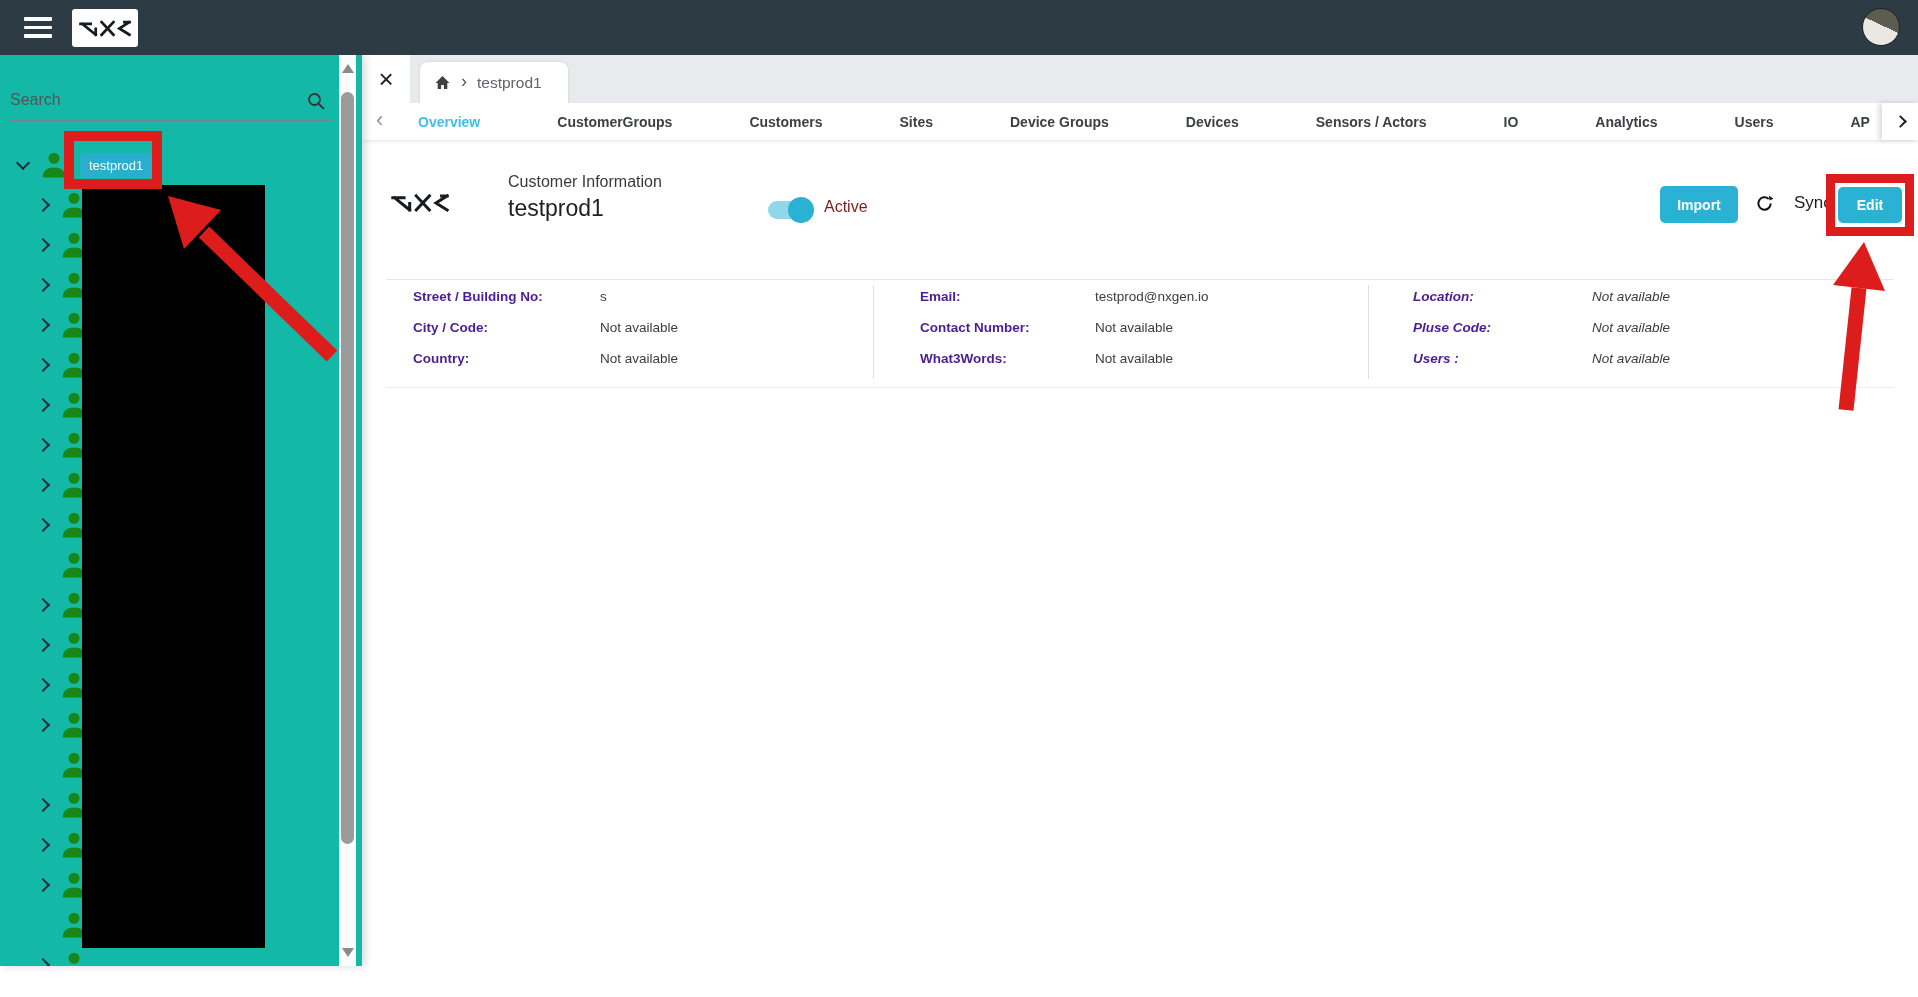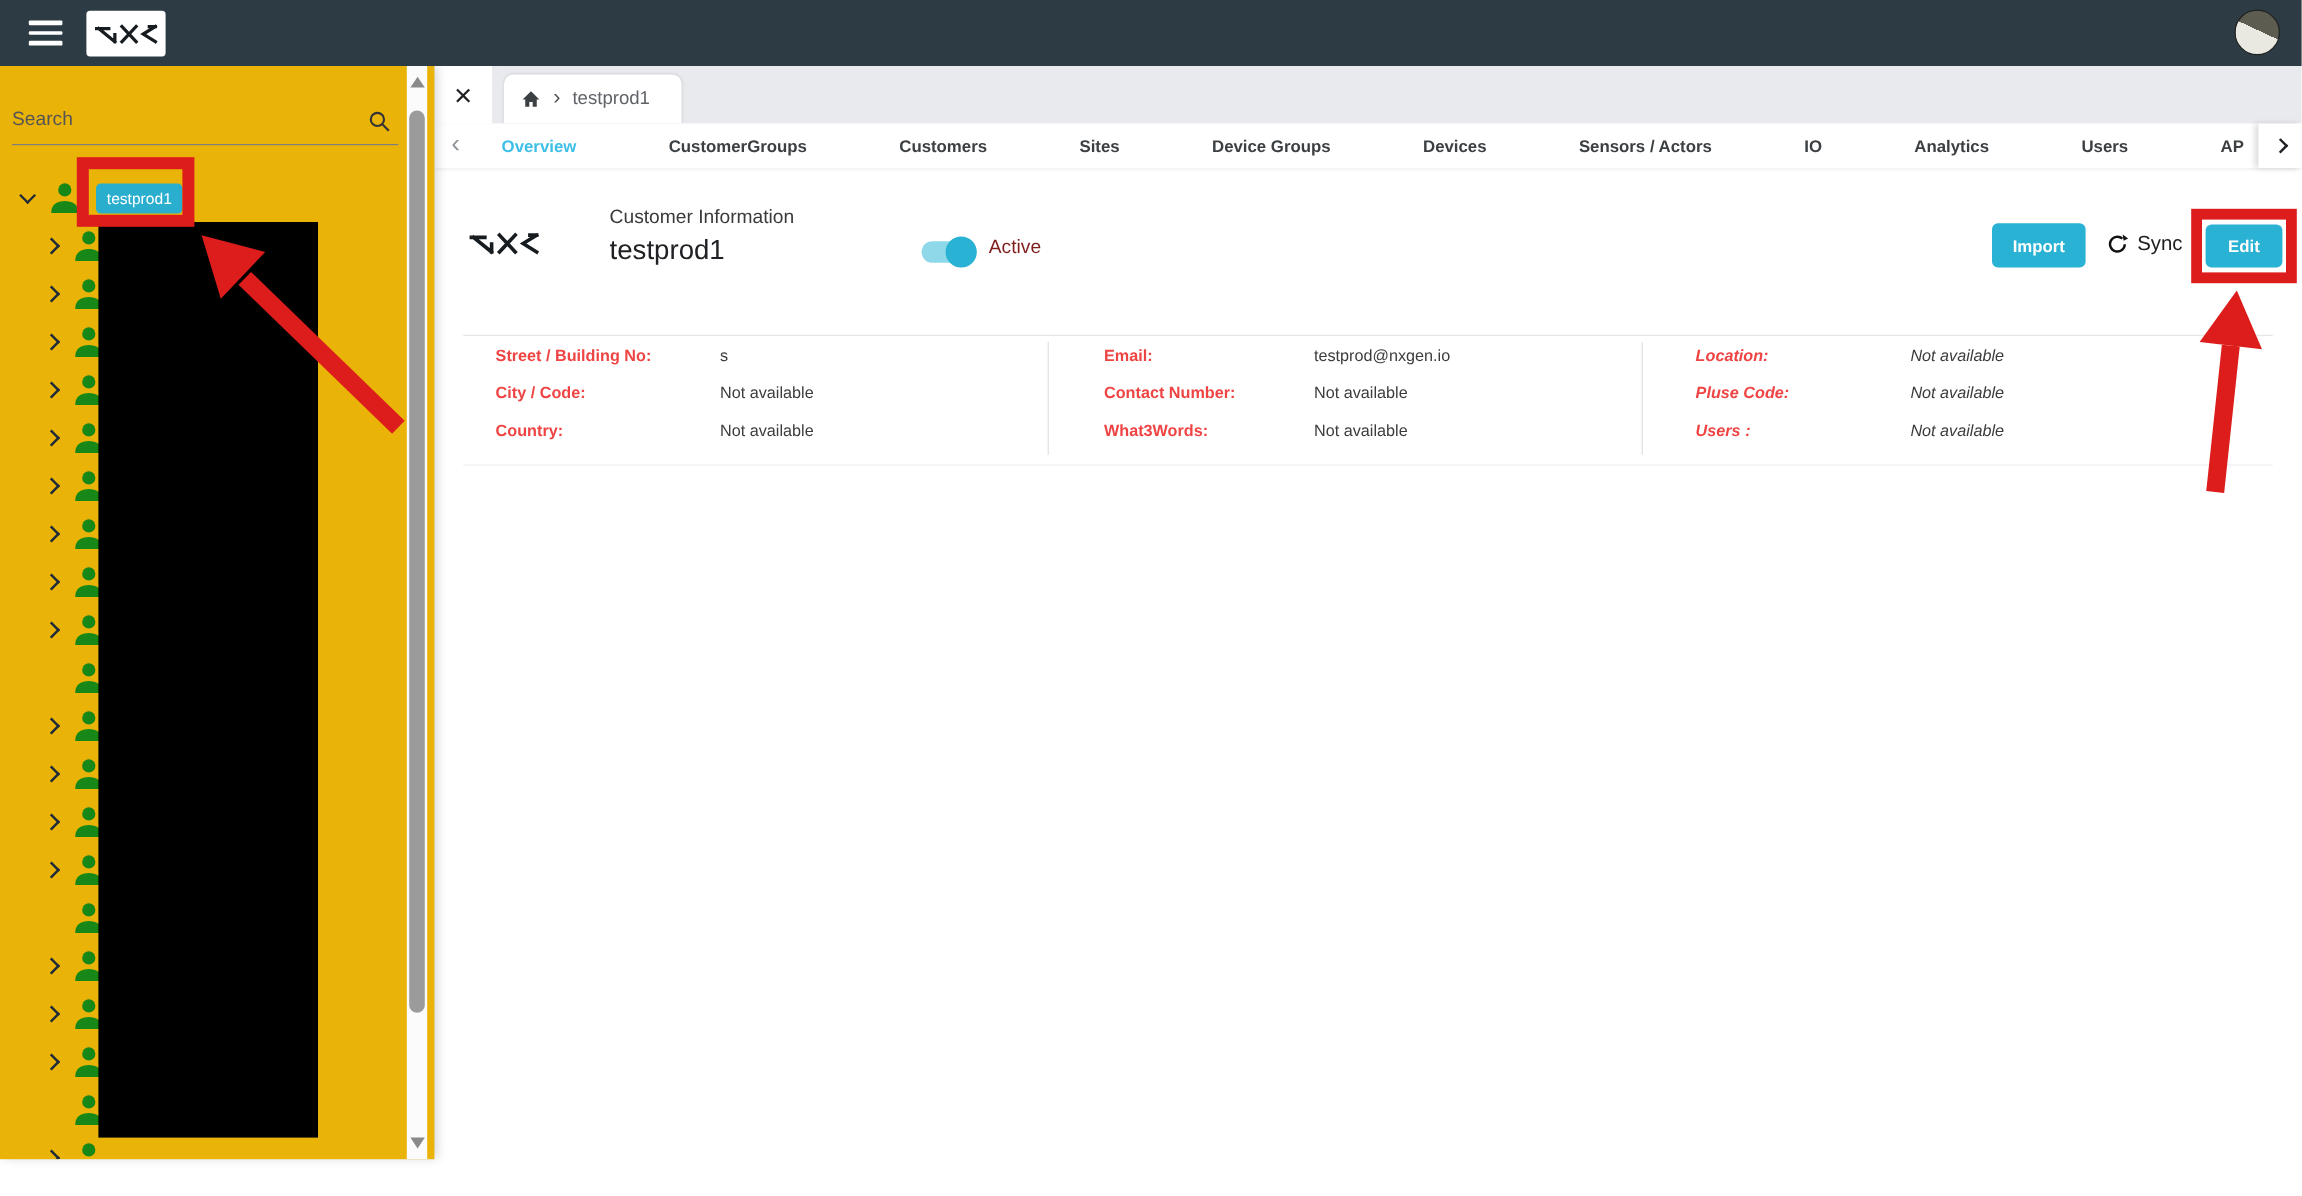--- a/index.html
+++ b/index.html
@@ -12,21 +12,21 @@
   .hamburger { position:absolute; left:24px; top:17px; width:28px; height:21px; cursor:pointer; }
   .hamburger span { display:block; height:3.5px; background:#fff; margin-bottom:5px; border-radius:1px; }
   .logo-box { position:absolute; left:72px; top:9px; width:66px; height:38px; background:#fff; border-radius:3px;
               display:flex; align-items:center; justify-content:center; }
   .avatar { position:absolute; right:18px; top:8px; width:38px; height:38px; border-radius:50%;
             background:linear-gradient(205deg,#5c5c50 46%,#e9e9e1 46%); border:1px solid #222; }
 
   .nxg-glyphs { stroke:#171c20; stroke-width:3.2; fill:none; stroke-linecap:square; }
 
   
-  .sidebar { position:absolute; left:0; top:55px; width:362px; height:911px; background:#eab308;
+  .sidebar { position:absolute; left:0; top:55px; width:362px; height:911px; background:#14b8a6;
              box-shadow:3px 0 8px rgba(0,0,0,.16); z-index:2; overflow:hidden; }
   .search-row { position:absolute; left:10px; top:28px; width:322px; height:38px; border-bottom:1px solid #7e7e7e; }
   .search-input { border:none; outline:none; width:270px; font-size:16px; color:#444; padding-top:8px;
                   font-family:"Liberation Sans", sans-serif; background:transparent; }
   .search-input::placeholder { color:#555; opacity:1; }
   .search-icon { position:absolute; right:6px; top:8px; }
 
   .tree { position:absolute; left:0; top:90px; width:336px; height:821px; overflow:hidden; }
   .tree-row { height:40px; display:flex; align-items:center; gap:11px; cursor:pointer; }
   .tree-row.root  { padding-left:18px; }
@@ -77,32 +77,32 @@
   .page-title { position:absolute; left:146px; top:140px; font-size:23px; color:#202124; }
   .toggle { position:absolute; left:406px; top:146px; width:42px; height:18px; background:#8ed8e9;
             border-radius:9px; cursor:pointer; }
   .toggle-knob { position:absolute; right:-4px; top:-4px; width:26px; height:26px; border-radius:50%; background:#29b2d3; }
   .toggle-label { position:absolute; left:462px; top:143px; font-size:16px; color:#7f1d1d; }
 
   .btn { position:absolute; background:#29b2d3; color:#fff; font-weight:bold; font-size:14px; border:none;
          border-radius:5px; cursor:pointer; font-family:"Liberation Sans", sans-serif; }
   .btn-import { left:1298px; top:131px; width:78px; height:37px; }
   .btn-edit   { left:1476px; top:132px; width:64px; height:36px; }
-  .sync { position:absolute; left:1393px; top:138px; display:flex; align-items:center; gap:7px; cursor:pointer; }
+  .sync { position:absolute; left:1393px; top:138px; display:flex; align-items:center; gap:20px; cursor:pointer; }
   .sync-label { font-size:17px; color:#1d1d1d; }
 
   .h-div  { position:absolute; left:24px; right:24px; top:224px; height:1px; background:#e7e7e7; }
   .h-div2 { position:absolute; left:24px; right:24px; top:332px; height:1px; background:#efefef; }
   .v-div  { position:absolute; top:230px; width:1px; height:94px; background:#e0e0e0; }
   .v-div-1 { left:511px; } .v-div-2 { left:1006px; }
 
   .fcol { position:absolute; top:234px; }
   .fcol-1 { left:51px; }  .fcol-2 { left:558px; }  .fcol-3 { left:1051px;font-style:italic; }
   .frow { display:flex; height:31px; align-items:flex-start; }
-  .flabel { font-size:13.5px; font-weight:bold; color:#ef4444; }
+  .flabel { font-size:13.5px; font-weight:bold; color:#4c1d95; }
   .fvalue { font-size:13.5px; color:#3c3c3c; }
   .fcol-1 .flabel { width:187px; } .fcol-2 .flabel { width:175px; } .fcol-3 .flabel { width:179px; }
 
   
   .footer { position:absolute; left:0; bottom:0; width:1918px; height:31px; background:#fff;
             border-top:1px solid #ececec; display:flex; align-items:center; justify-content:center; gap:10px; z-index:4; }
   .footer-copy { font-size:10.5px; color:#3c3c3c; letter-spacing:.2px; }
 
   
   .anno-box { position:absolute; border:10px solid #dd1c1c; z-index:48; pointer-events:none; }

